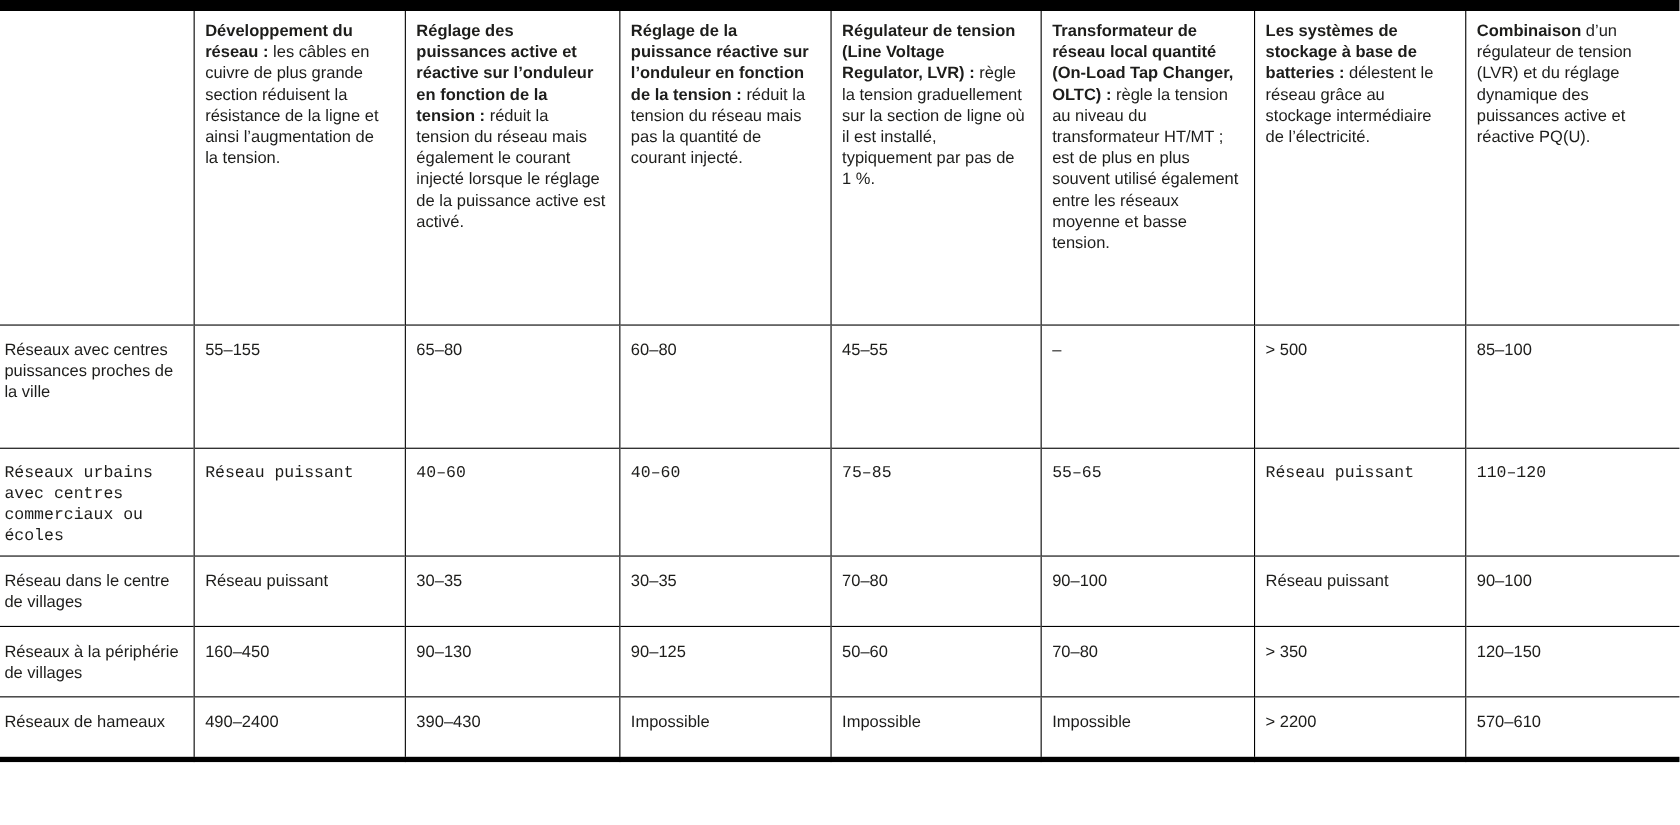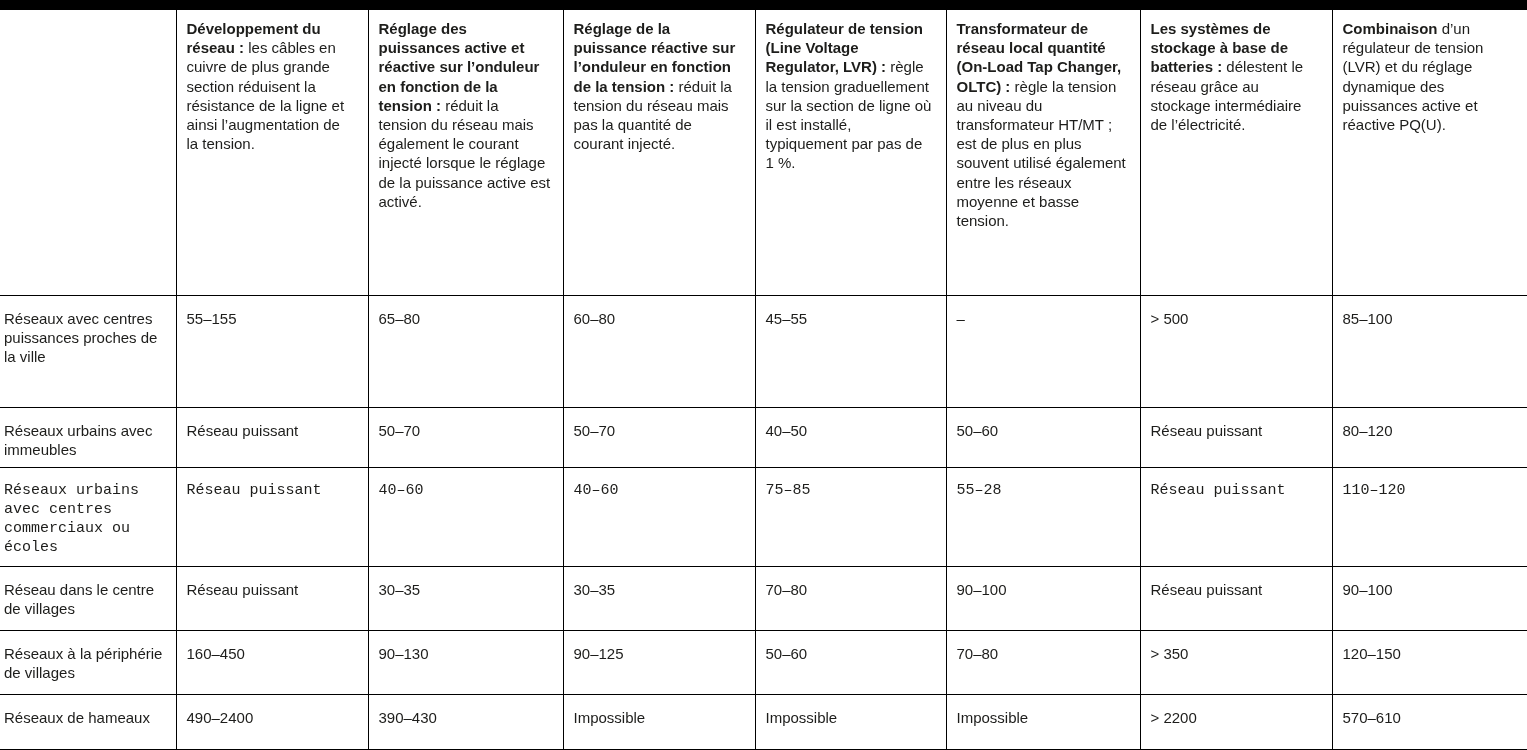--- a/index.html
+++ b/index.html
@@ -86,37 +86,27 @@
       <tr class="r0">
         <td>Réseaux avec centres puissances proches de la ville</td>
         <td>55–155</td>
         <td>65–80</td>
         <td>60–80</td>
         <td>45–55</td>
         <td>–</td>
         <td>&gt; 500</td>
         <td>85–100</td>
       </tr>
-      <tr class="r1">
-        <td>Réseaux urbains avec immeubles</td>
-        <td>Réseau puissant</td>
-        <td>50–70</td>
-        <td>50–70</td>
-        <td>40–50</td>
-        <td>50–60</td>
-        <td>Réseau puissant</td>
-        <td>80–120</td>
-      </tr>
       <tr class="r2">
         <td>Réseaux urbains avec centres commerciaux ou écoles</td>
         <td>Réseau puissant</td>
         <td>40–60</td>
         <td>40–60</td>
         <td>75–85</td>
-        <td>55–28</td>
+        <td>55–65</td>
         <td>Réseau puissant</td>
         <td>110–120</td>
       </tr>
       <tr class="r3">
         <td>Réseau dans le centre de villages</td>
         <td>Réseau puissant</td>
         <td>30–35</td>
         <td>30–35</td>
         <td>70–80</td>
         <td>90–100</td>

